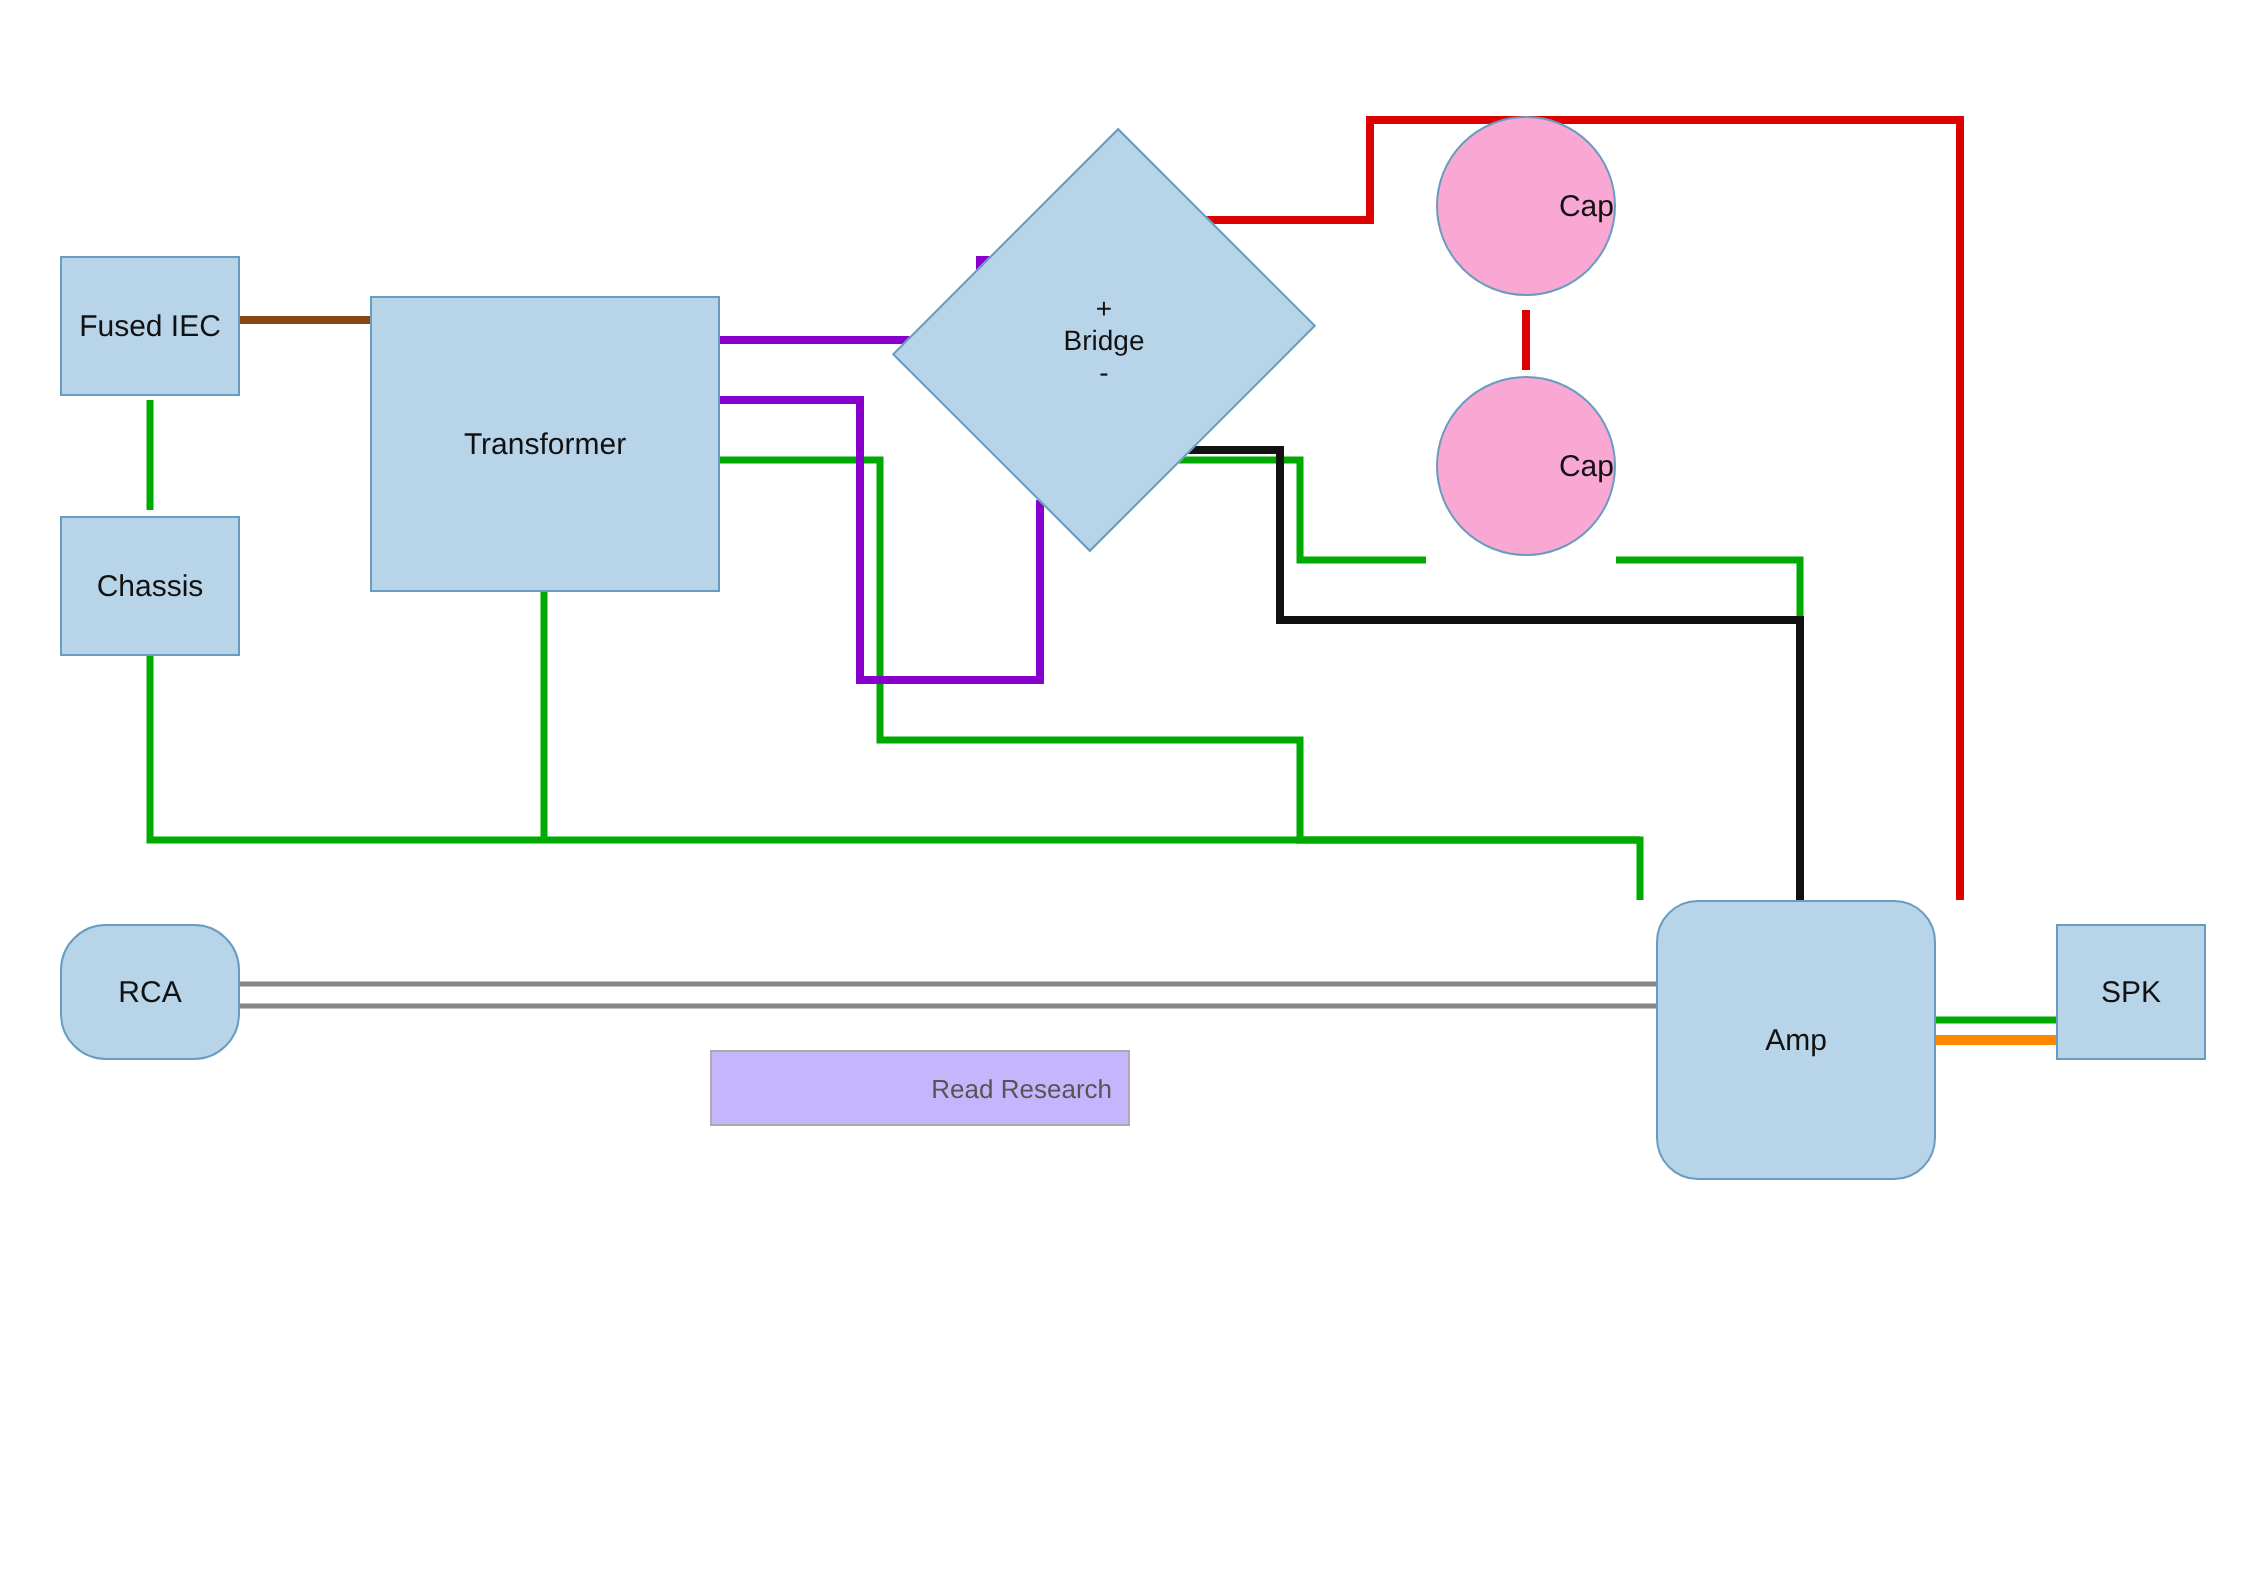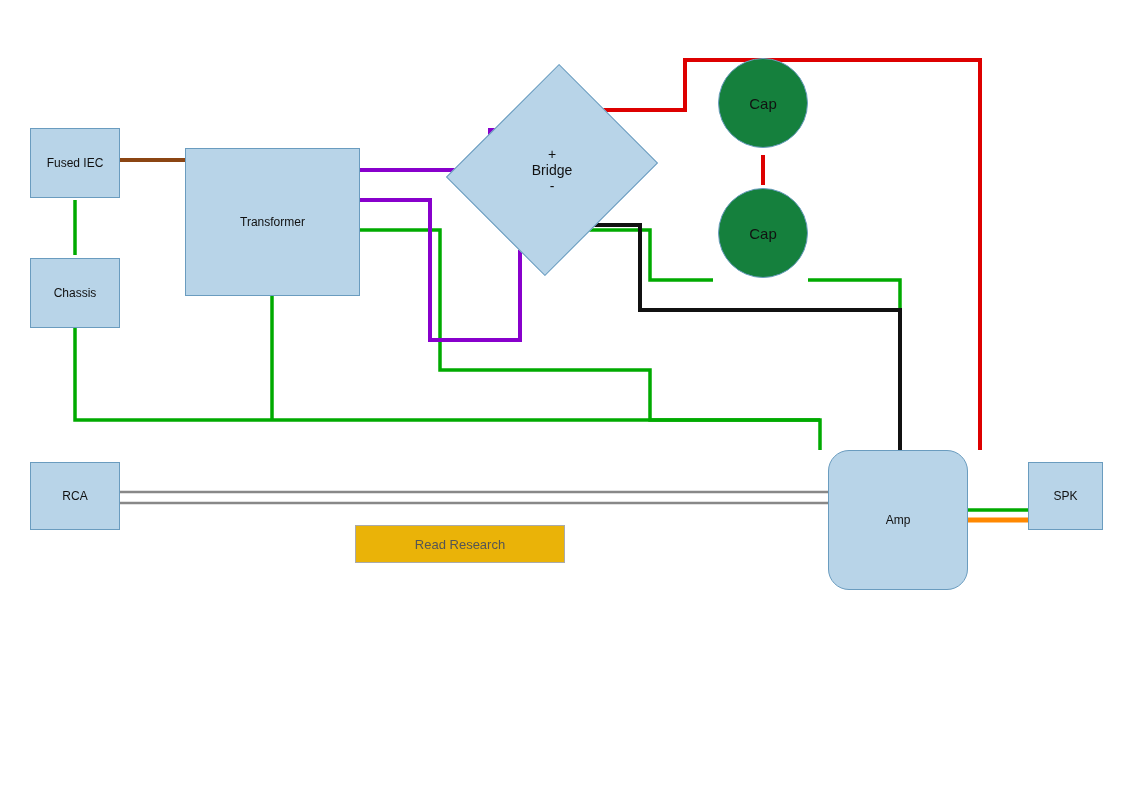--- a/index.html
+++ b/index.html
@@ -18,21 +18,21 @@
       height: 794px;
     }
     .component-box {
       position: absolute;
       background: #b8d4e8;
       border: 1.5px solid #6a9cbf;
       display: flex;
       align-items: center;
       justify-content: center;
       text-align: center;
-      font-size: 12px;
+      font-size: 15px;
       font-weight: normal;
       color: #111;
     }
     .component-diamond {
       position: absolute;
       display: flex;
       align-items: center;
       justify-content: center;
       text-align: center;
       font-size: 14px;
@@ -45,36 +45,36 @@
       height: 100%;
       transform: rotate(45deg);
       position: absolute;
     }
     .component-diamond .label {
       position: relative;
       z-index: 1;
     }
     .component-circle {
       position: absolute;
-      background: #15803d;
+      background: #f9a8d4;
       border: 1.5px solid #6a9cbf;
       border-radius: 50%;
       display: flex;
       align-items: center;
-      justify-content: center;
+      justify-content: flex-end;
       font-size: 15px;
       color: #111;
     }
     .watermark {
       position: absolute;
       border: 1px solid #aaa;
-      background: #eab308;
+      background: #c4b5fd;
       display: flex;
       align-items: center;
-      justify-content: center;
+      justify-content: flex-end;
       font-size: 13px;
       color: #555;
       padding: 4px 8px;
     }
   </style>
 </head>
 <body>
 
 <svg id="wiring-svg">
 
@@ -136,21 +136,21 @@
 </div>
 
 <div class="component-circle" style="left:718px;top:188px;width:90px;height:90px;">
   <span>Cap</span>
 </div>
 
 <div class="component-box" style="left:828px;top:450px;width:140px;height:140px;border-radius:21px;">
   <span>Amp</span>
 </div>
 
-<div class="component-box" style="left:30px;top:462px;width:90px;height:68px;">
+<div class="component-box" style="left:30px;top:462px;width:90px;height:68px;border-radius:23px;">
   <span>RCA</span>
 </div>
 
 <div class="component-box" style="left:1028px;top:462px;width:75px;height:68px;justify-content:center;">
   <span>SPK</span>
 </div>
 
 <div class="watermark" style="left:355px;top:525px;width:210px;height:38px;">
   <span>Read Research</span>
 </div>

